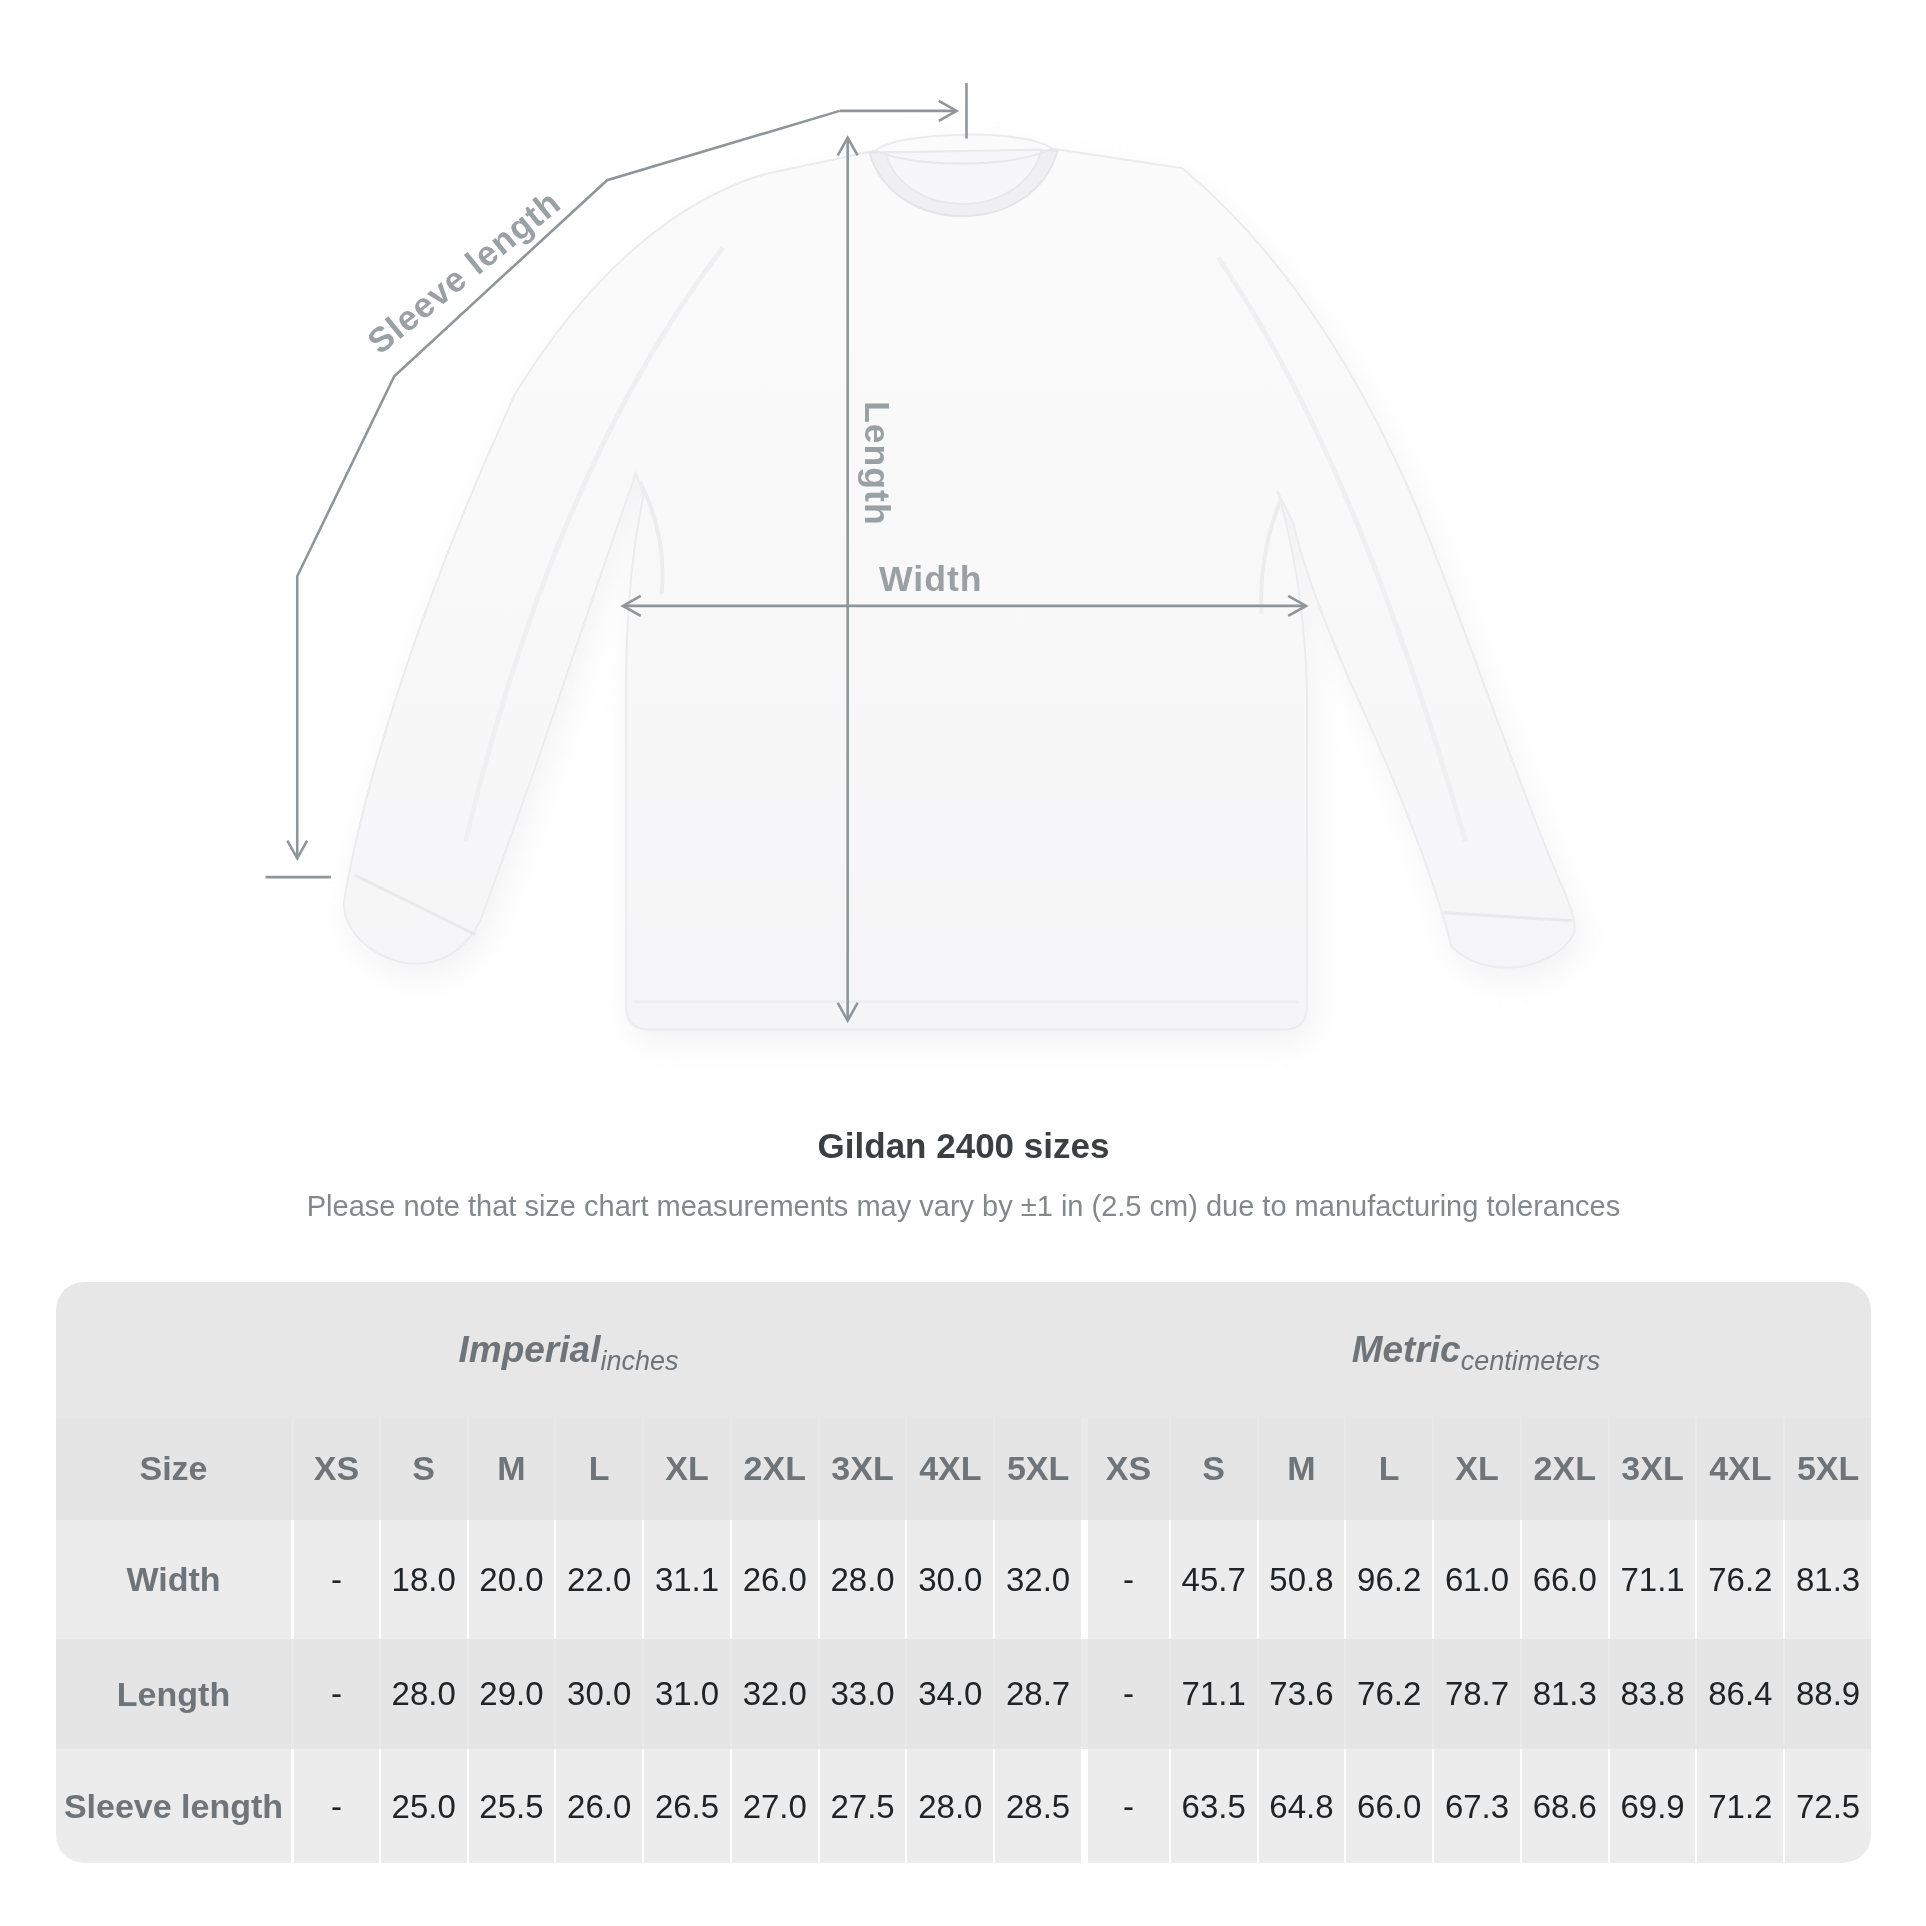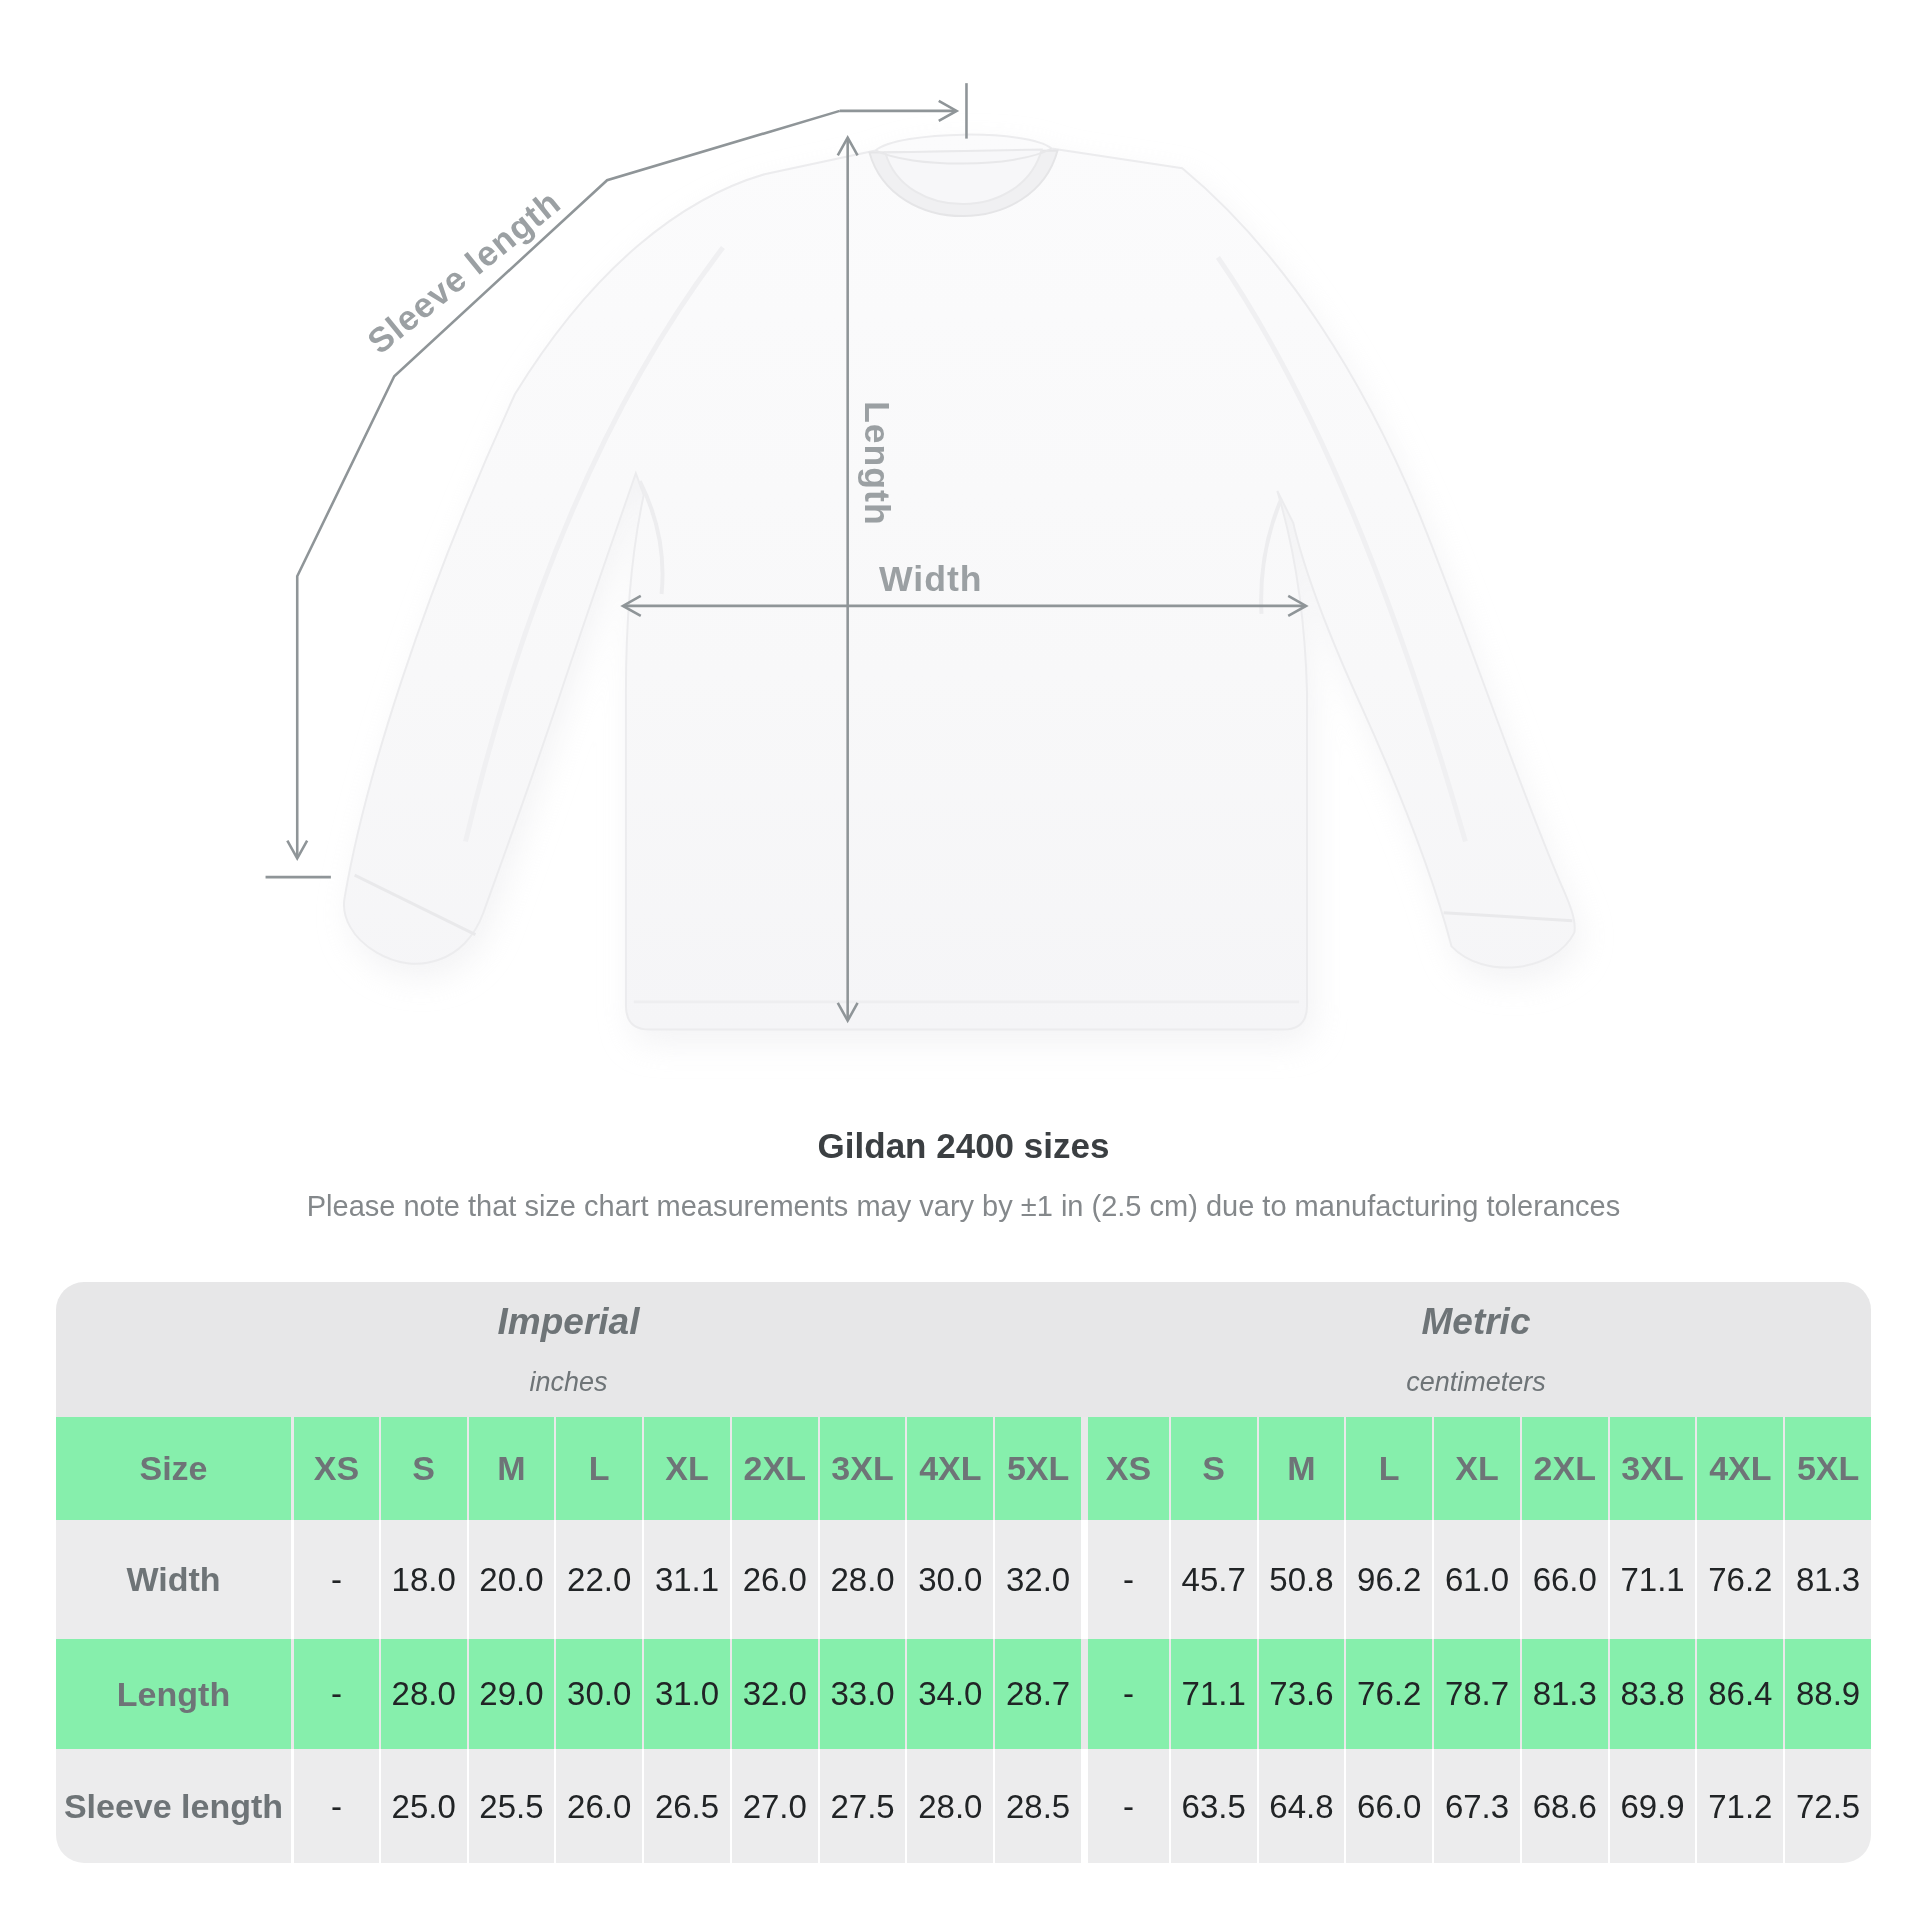--- a/index.html
+++ b/index.html
@@ -13,31 +13,31 @@
   
   .heading { position: absolute; left: 0; top: 1127px; width: 1927px; text-align: center; }
   .heading h1 { font-size: 35px; font-weight: bold; color: #3b3f42; line-height: 1.1; }
   .heading p  { margin-top: 24px; font-size: 29px; color: #84888b; }
 
   
   .tableWrap { position: absolute; left: 56px; top: 1282px; width: 1815px; height: 581px;
                border-radius: 28px; overflow: hidden; background: #fff;
                display: grid; grid-template-columns: 235px repeat(18, 1fr);
                grid-template-rows: 135px 103px 119px 110px 115px; }
-  .band { background: #e7e7e8; display: flex; flex-direction: column;
+  .band { background: #e7e7e8; display: flex; flex-direction: row;
           align-items: center; justify-content: center; }
   .band.imp { grid-column: 1 / span 10; }
   .band.met { grid-column: 11 / span 9; align-items: center; }
   .gname { font-size: 37px; font-weight: bold; font-style: italic; color: #6e7477; }
   .gunit { margin-top: 24px; font-size: 27px; font-style: italic; color: #6e7477; }
 
   .c { display: flex; align-items: center; justify-content: center;
        font-size: 33px; color: #212426; }
   .hdr, .lab { font-weight: bold; color: #6e7477; font-size: 34px; }
-  .r-white { background: #86efac; border-left: 2px solid #e9e9ea; }
+  .r-white { background: #e5e5e5; border-left: 2px solid #e9e9ea; }
   .r-grey  { background: #ececed; border-left: 2px solid #ffffff; }
   .nb    { border-left: none !important; }
   .first { border-left-width: 3px; }
   .mid   { border-left-width: 7px; }
 </style>
 </head>
 <body>
 
 <div class="stage">
 

